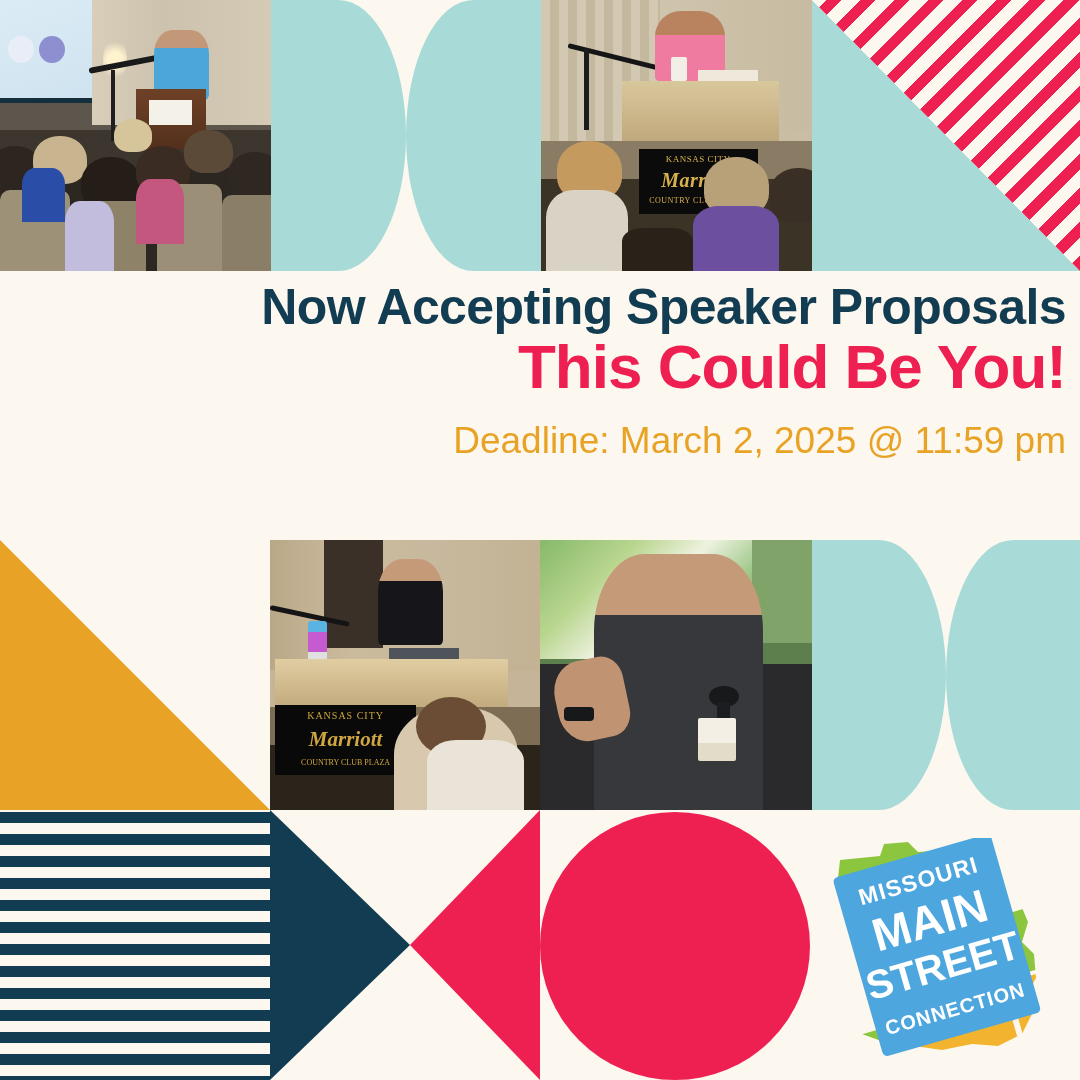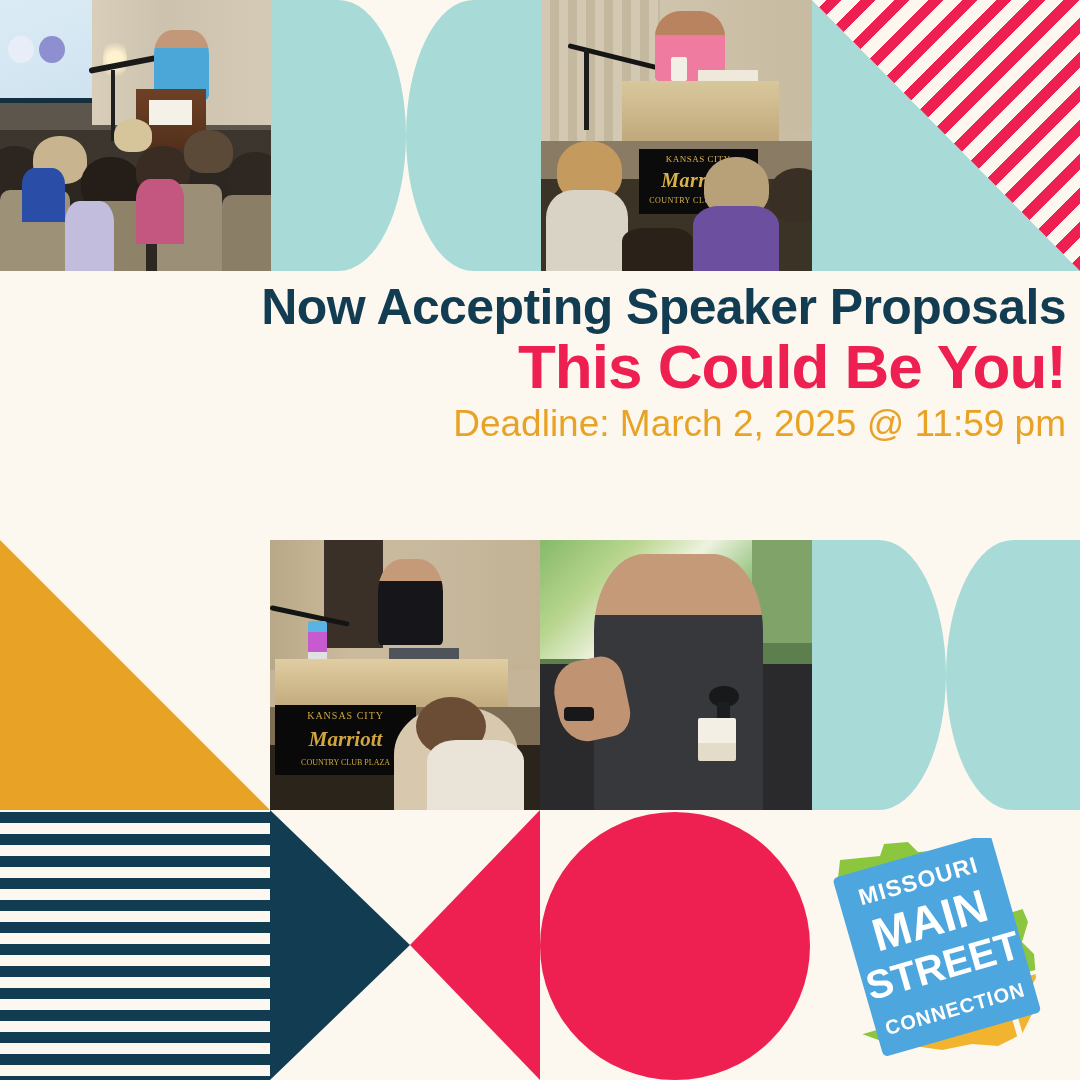--- a/index.html
+++ b/index.html
@@ -119,21 +119,21 @@
   }
 
   
   #text-block{position:absolute;right:14px;top:275px;width:1010px;text-align:right;}
   #headline{color:#ee2052;font-weight:bold;font-size:62px;line-height:1.02;
      letter-spacing:-1px;font-family:"Liberation Sans",sans-serif;}
   #subhead{color:#123c52;font-weight:bold;font-size:50px;line-height:1.12;
      letter-spacing:-.6px;margin-top:4px;font-family:"Liberation Sans",sans-serif;}
   #body-line{color:#123c52;font-size:37px;line-height:1.2;margin-top:8px;
      font-family:"Liberation Sans",sans-serif;}
-  #deadline{color:#e8a326;font-size:37px;line-height:1.2;margin-top:4px;
+  #deadline{color:#e8a326;font-size:37px;line-height:1.2;margin-top:21px;
      font-family:"Liberation Sans",sans-serif;}
 
   
   #logo{position:absolute;left:822px;top:838px;width:232px;height:222px;}
   #logo svg{width:100%;height:100%;display:block;}
 </style>
 </head>
 <body>
 
 <div id="canvas">

